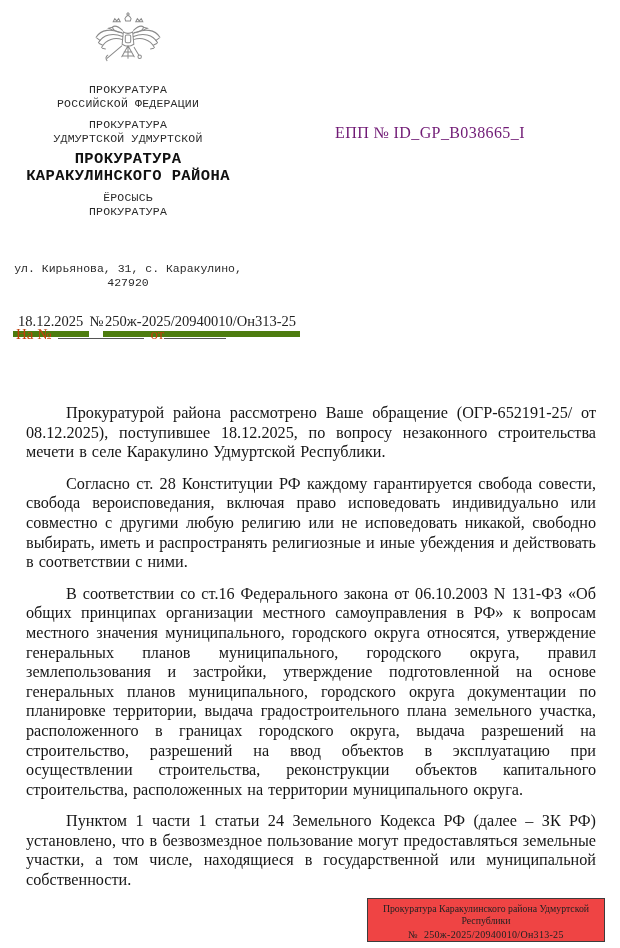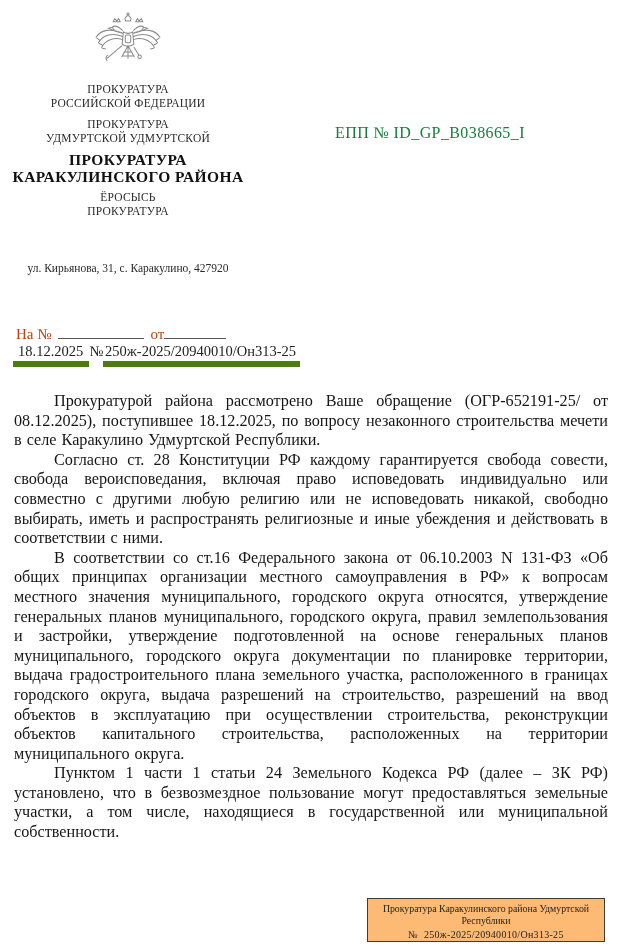--- a/index.html
+++ b/index.html
@@ -9,43 +9,43 @@
     margin:0 auto;
     background:#ffffff;
     font-family:"Liberation Serif","DejaVu Serif",serif;
     color:#1d1d1d;
     overflow:hidden;
   }
   
   .letterhead{position:absolute;top:0;left:12px;width:232px;text-align:center;}
   .emblem{position:absolute;top:10px;left:81px;width:70px;height:67px;}
   .lh-block{position:absolute;width:232px;left:0;
-    font-size:11.5px;line-height:13.5px;letter-spacing:.2px;color:#2a2a2a;}
+    font-size:11.5px;line-height:13.5px;letter-spacing:.2px;color:#2a2a2a;font-family:Liberation Mono, monospace;}
   .lh-ru{top:83px;}
   .lh-ur{top:118px;}
   .lh-district{top:151px;font-weight:bold;font-size:15.5px;line-height:17px;letter-spacing:.4px;color:#111;}
   .lh-erosys{top:191px;}
   .lh-address{top:221px;font-size:11.5px;letter-spacing:0;margin-top:41px;}
   
-  .epp{position:absolute;left:335px;top:124px;font-size:16px;letter-spacing:.4px;color:#15803d;}
+  .epp{position:absolute;left:335px;top:124px;font-size:16px;letter-spacing:.4px;color:#701a75;}
   .refline{position:absolute;left:13px;top:313px;font-size:14.5px;color:#222;white-space:nowrap;}
   .u{border-bottom:6px solid #4d7c0f;display:inline-block;}
   .refline .seg-date{padding:0 6px 1px 5px;}
-  .refline .seg-num{padding:0 4px 1px 2px;margin-top:30px;}
+  .refline .seg-num{padding:0 4px 1px 2px;}
   .naline{position:absolute;left:16px;top:325px;font-size:15px;color:#c2410c;white-space:nowrap;}
   .blank{display:inline-block;border-bottom:1px solid #555;height:13px;vertical-align:baseline;}
   .blank-1{width:86px;margin-left:6px;margin-right:7px;}
   .blank-2{width:62px;}
   
   .body-text{position:absolute;left:14px;top:392px;width:594px;
     font-size:16.2px;line-height:19.6px;text-align:justify;color:#161616;}
-  .body-text p{margin:0;text-indent:40px;word-spacing:1px;}
+  .body-text p{margin:12px;text-indent:40px;word-spacing:1px;}
   
   .stamp{position:absolute;left:367px;top:898px;width:238px;height:44px;
-    border:1.5px solid #3c3c3c;background:#fdba74;text-align:center;box-sizing:border-box;padding-top:4px;}
+    border:1.5px solid #3c3c3c;background:#ef4444;text-align:center;box-sizing:border-box;padding-top:4px;}
   .stamp-org{font-size:9.8px;line-height:11.5px;color:#222;}
   .stamp-num{font-size:10px;margin-top:3px;color:#222;letter-spacing:.3px;word-spacing:3px;}
 </style>
 </head>
 <body>
 
 <div class="page">
 
   <div class="letterhead">
     <svg class="emblem" viewBox="0 0 90 86" xmlns="http://www.w3.org/2000/svg">

